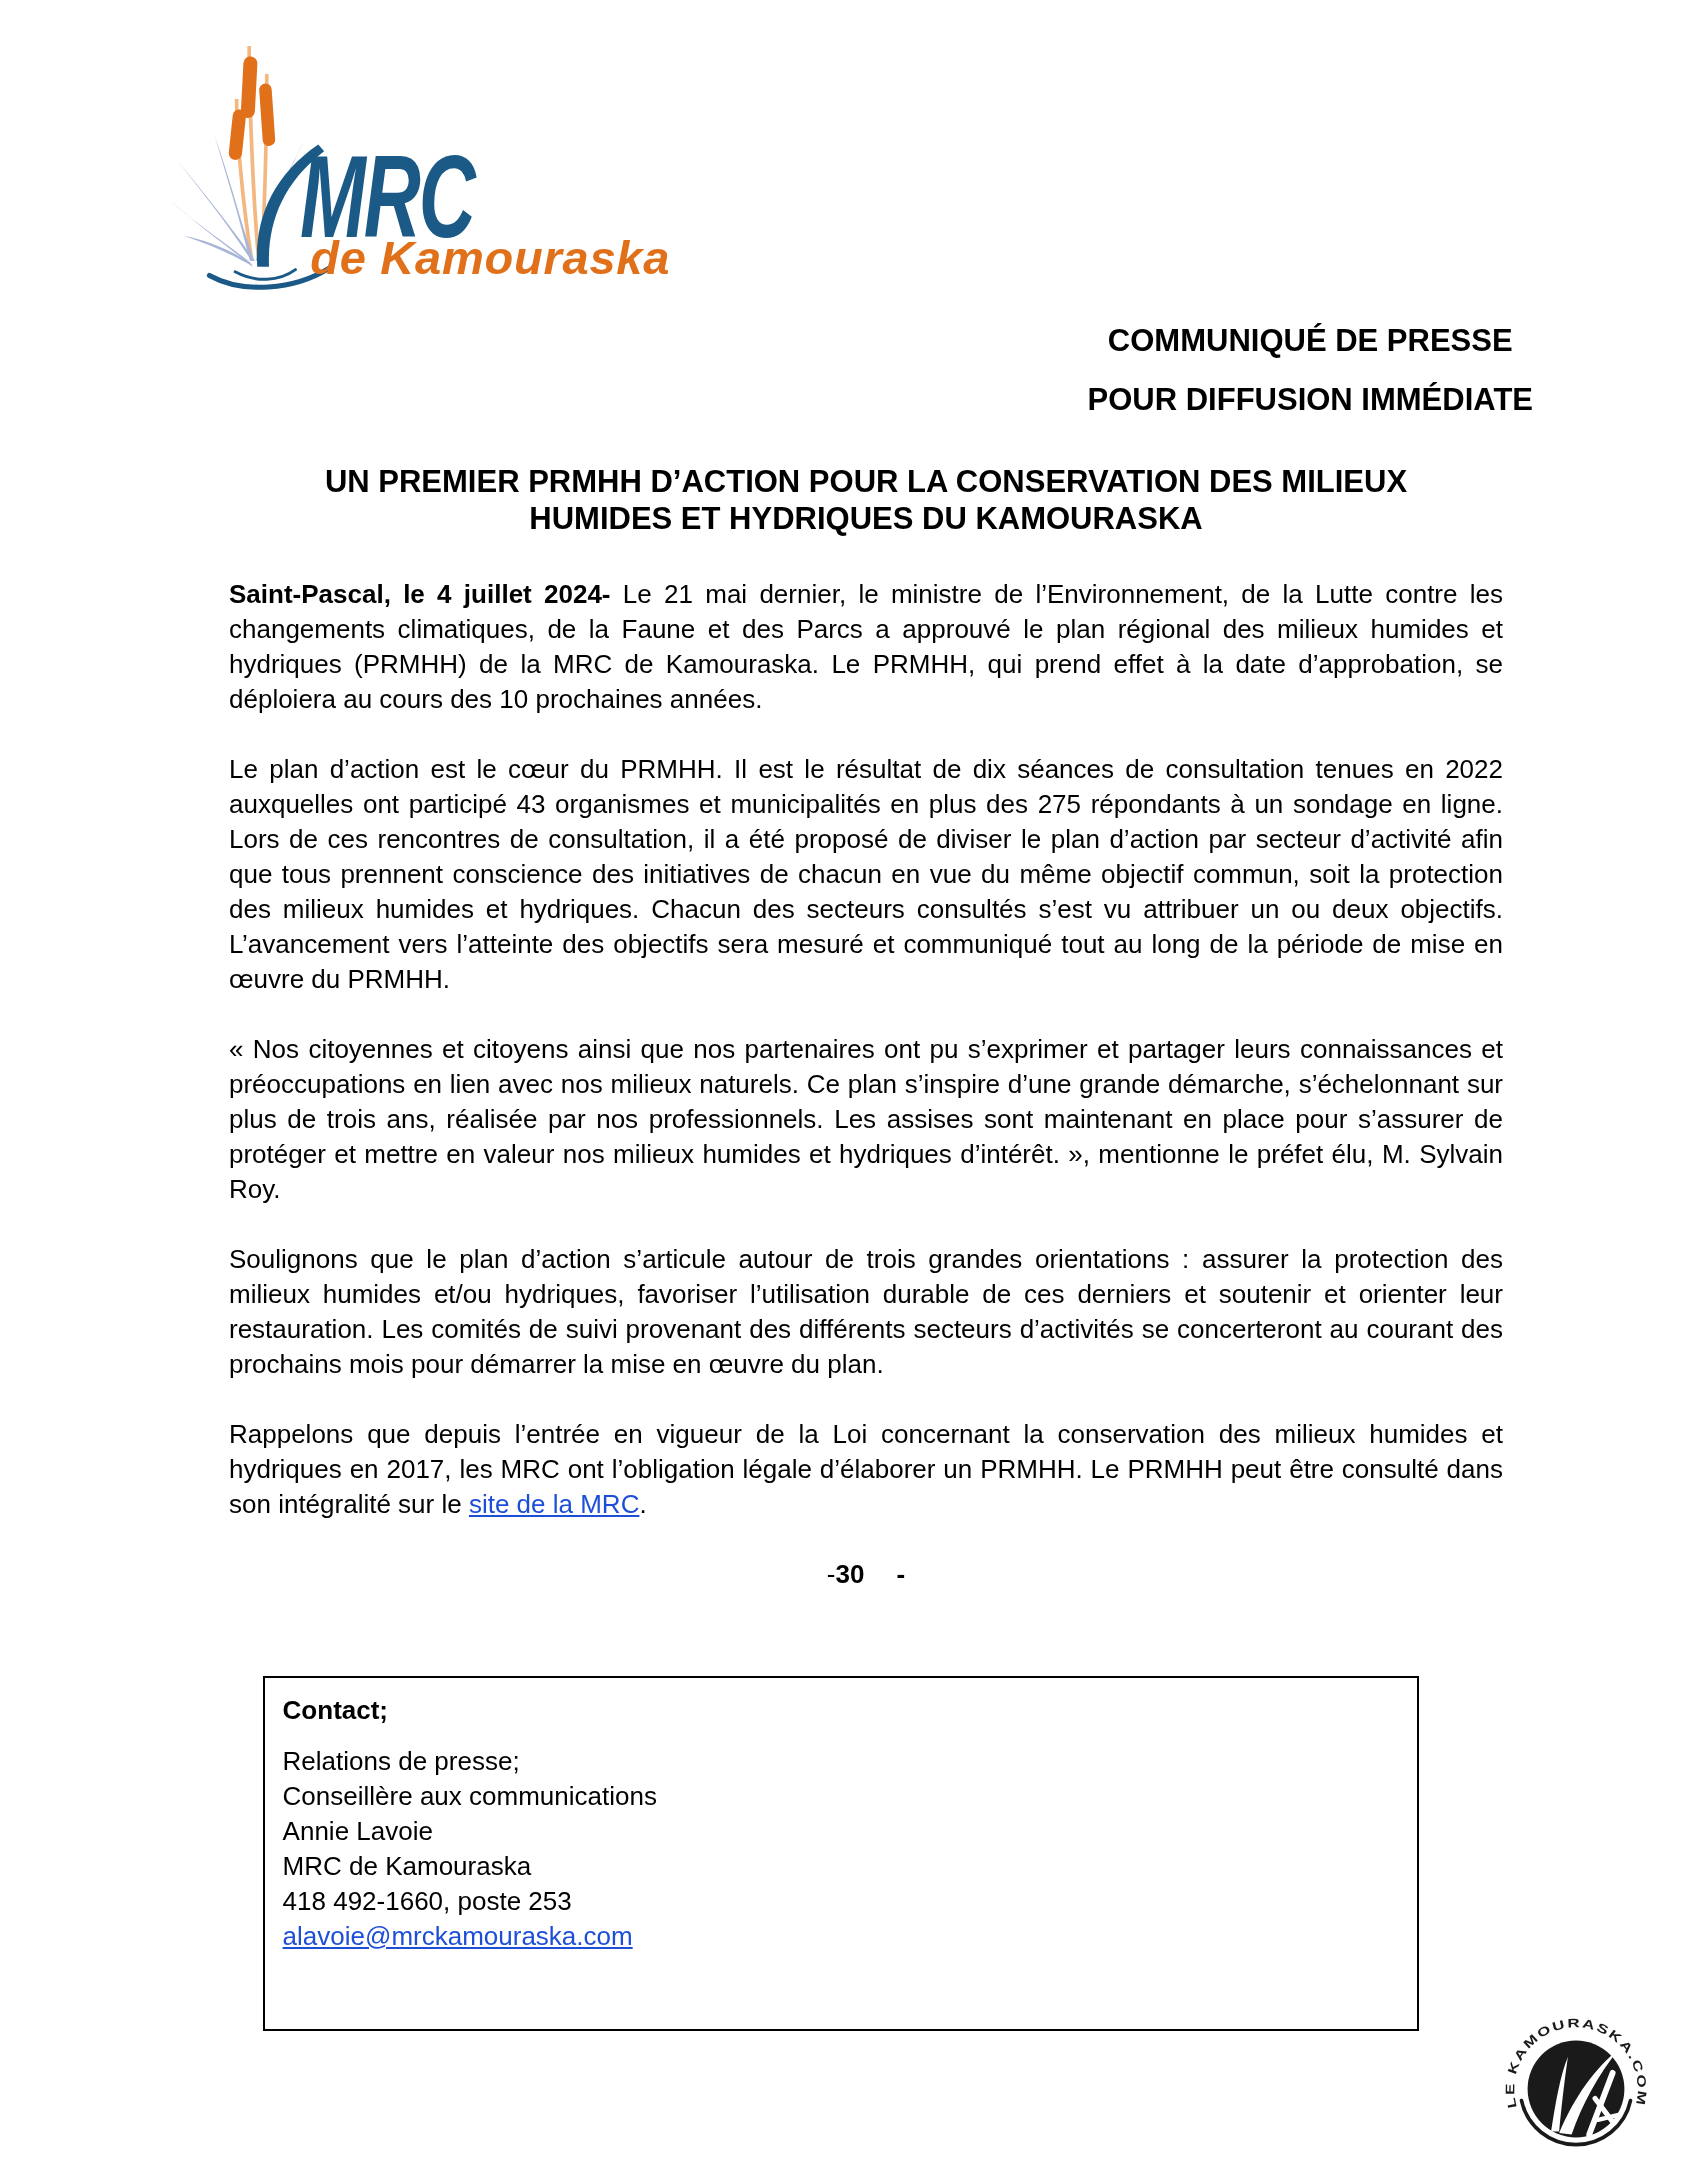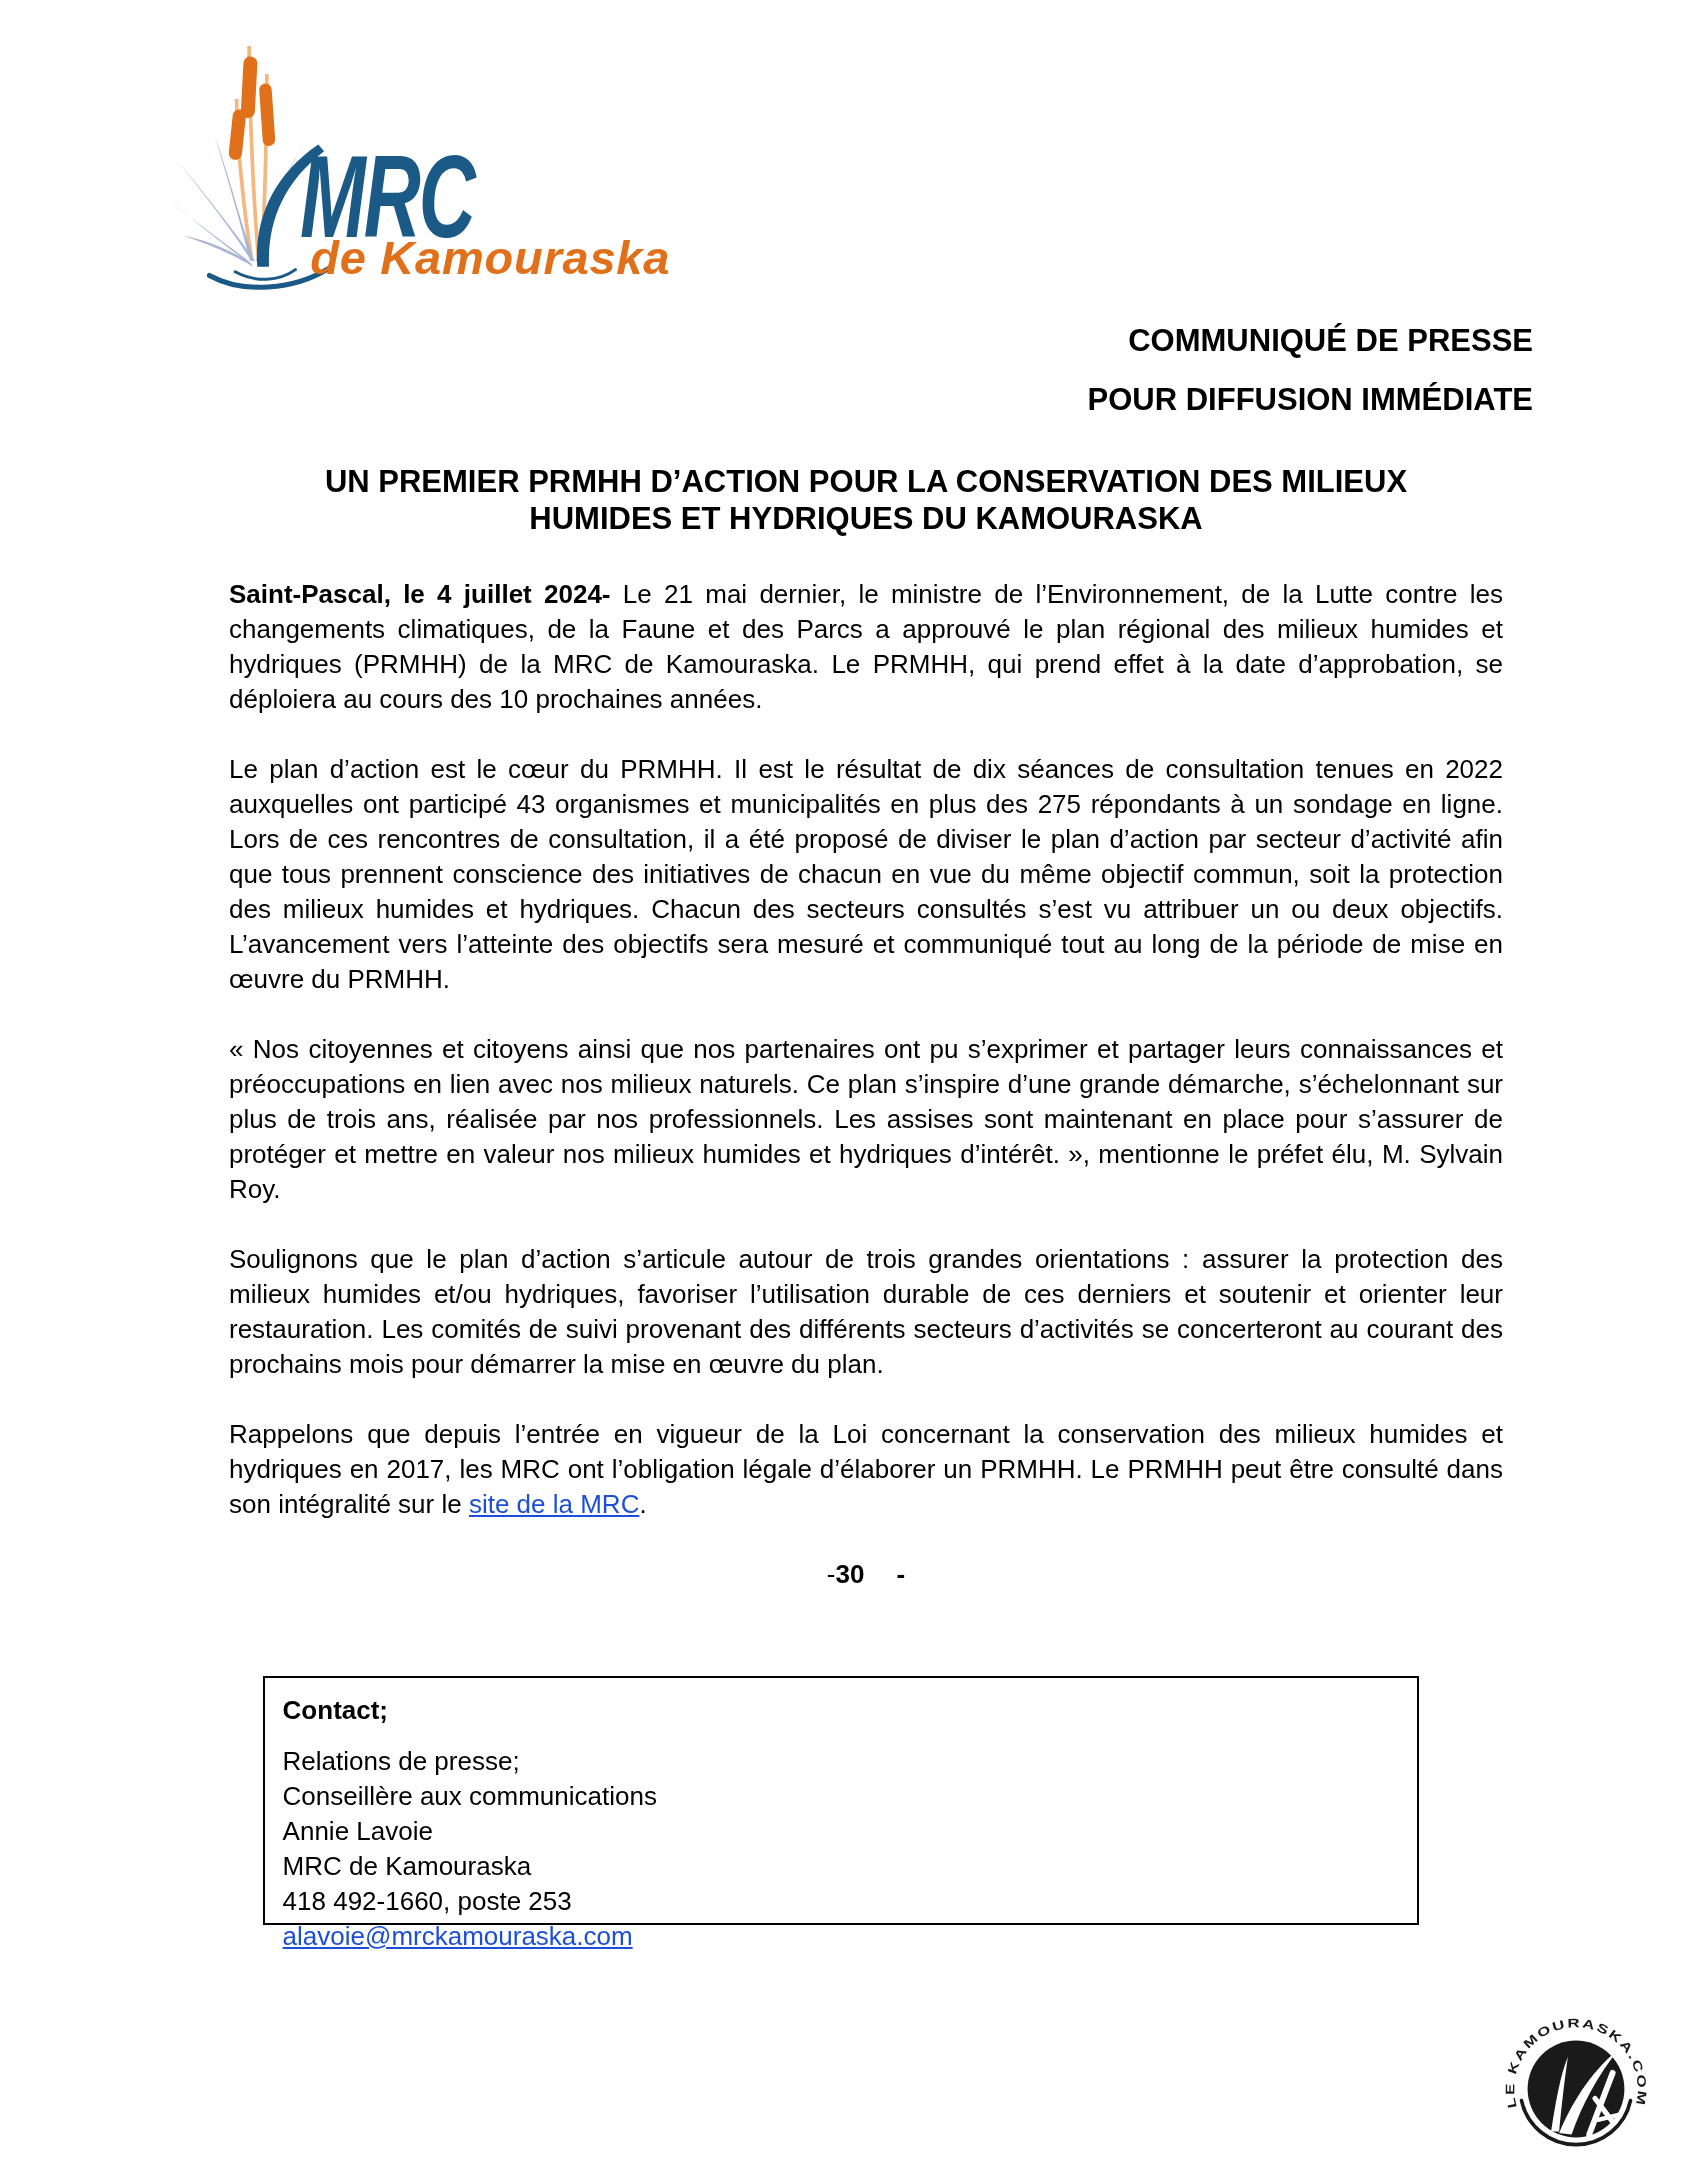--- a/index.html
+++ b/index.html
@@ -13,21 +13,21 @@
     overflow:hidden;
     margin:0 auto;
     padding-left:30px;
   }
   
   .logo{position:absolute;left:169px;top:40px;width:500px;height:254px;}
   
   .press-header{
     position:absolute;
     right:184px;top:322px;
-    text-align:right;
+    text-align:center;
     font-weight:bold;
     font-size:31px;
     line-height:37px;
     white-space:nowrap;
   }
   .press-header .line2{margin-top:22px;}
   
   .doc-title{
     position:absolute;
     left:229px;width:1274px;top:463px;
@@ -55,21 +55,21 @@
     font-size:26px;
     line-height:35px;
   }
   .end-mark .num{font-weight:bold;}
   .end-mark .gap{display:inline-block;width:32px;}
   .end-mark .dash2{font-weight:bold;}
   
   .contact-box{
     position:absolute;
     left:263px;top:1676px;
-    width:1156px;height:249px;
+    width:1156px;height:355px;
     border:2.9px solid #000;
     box-sizing:border-box;
     padding:14.7px 22px 0 17.6px;
     font-size:26px;
     line-height:35px;
   }
   .contact-box .heading{font-weight:bold;margin-bottom:16px;}
   .contact-box .cline{margin:0;}
   
   .stamp{position:absolute;left:1488px;top:2001px;width:176px;height:176px;}

